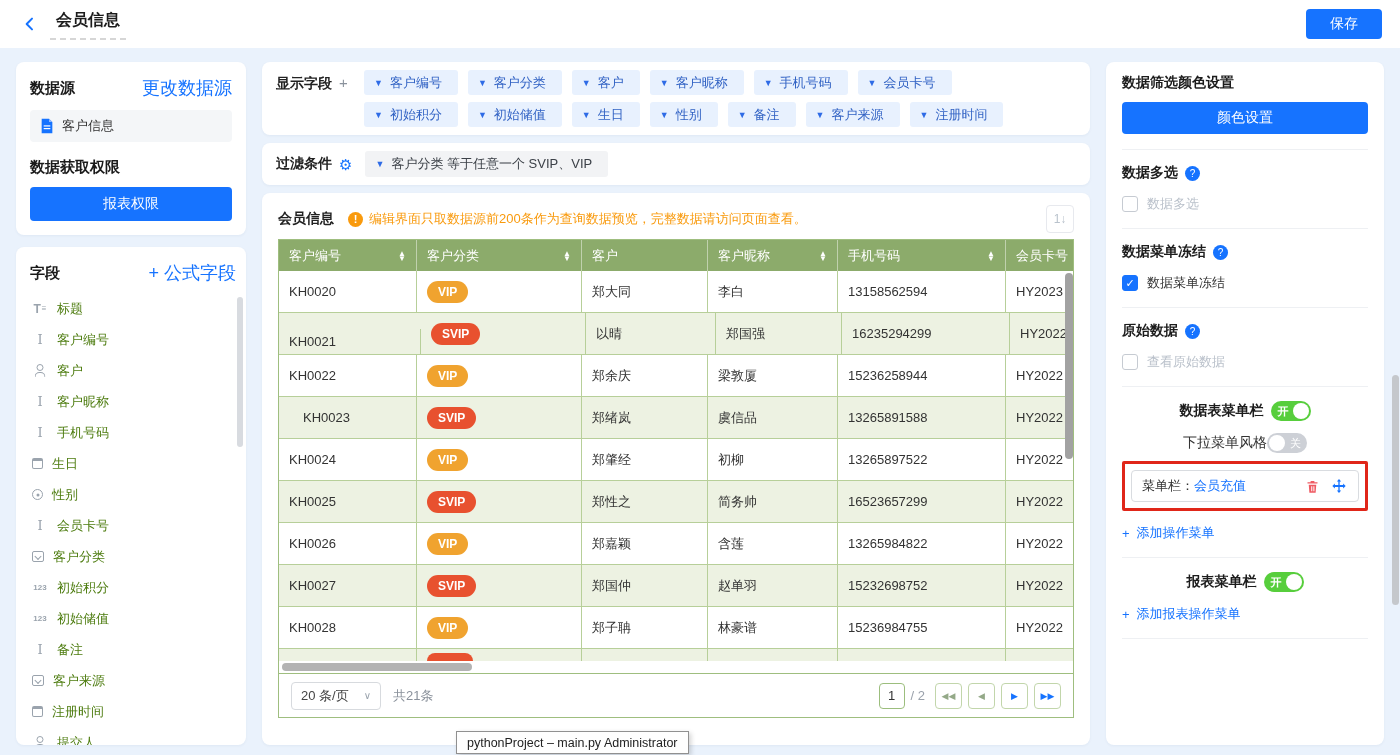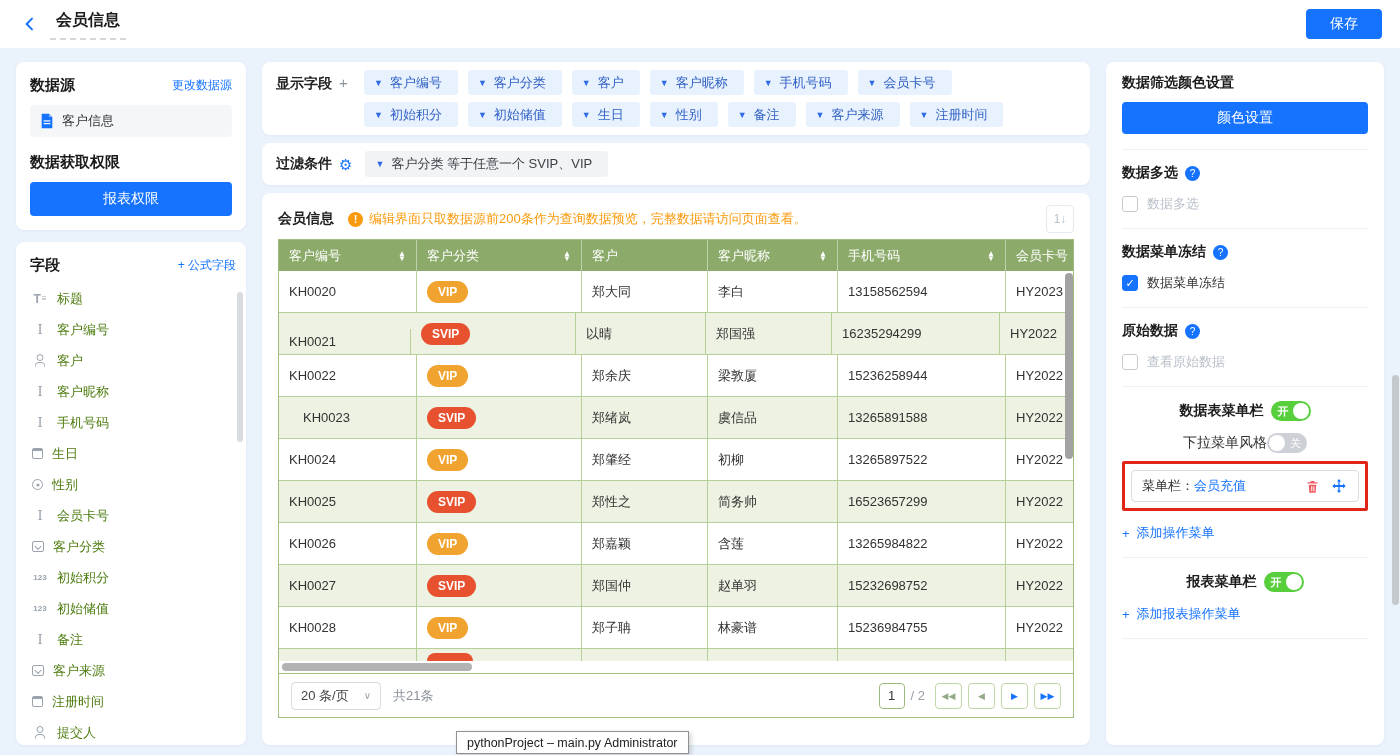--- a/index.html
+++ b/index.html
@@ -16,21 +16,21 @@
 
   
   .content{display:flex;gap:16px;padding:14px 16px 10px;height:707px;background:#eaf2fc;align-items:stretch}
   .card{background:#fff;border-radius:8px;box-shadow:0 1px 3px rgba(25,55,100,.05)}
 
   
   .left-col{width:230px;flex:none;display:flex;flex-direction:column;min-height:0}
   .ds-card{padding:14px;flex:none}
   .row-between{display:flex;align-items:center;justify-content:space-between}
   .h1{font-size:15px;font-weight:bold;color:#1a1a1a}
-  .link{color:#1673ff;font-size:12px;text-decoration:none;cursor:pointer}
+  .link{color:#1673ff;font-size:18px;text-decoration:none;cursor:pointer}
   .ds-item{margin-top:10px;height:32px;background:#f4f6f8;border-radius:4px;display:flex;align-items:center;gap:8px;padding:0 10px;cursor:pointer;color:#333}
   .mt14{margin-top:16px}
   .btn-primary{margin-top:10px;width:100%;height:34px;background:#1673ff;border:none;border-radius:4px;color:#fff;font-size:14px;cursor:pointer}
   .fields-card{margin-top:12px;flex:1;padding:14px 10px 6px 14px;overflow:hidden;position:relative;min-height:0}
   .field-list{margin-top:8px}
   .field-item{height:31px;display:flex;align-items:center;gap:9px;cursor:pointer;padding:0 2px}
   .fl{color:#4d7c0f;white-space:nowrap}
   .fi{width:16px;display:inline-flex;align-items:center;justify-content:center;color:#9aa3ad;flex:none}
   .fi-title{font-weight:bold;font-size:12px}
   .fi-title::before{content:"T"}
@@ -375,21 +375,21 @@
               <div class="td" style="width: 138px;">KH0020</div>
               <div class="td" style="width: 165px;">
                 <span class="badge vip">VIP</span>
               </div>
               <div class="td" style="width: 126px;">郑大同</div>
               <div class="td" style="width: 130px;">李白</div>
               <div class="td" style="width: 168px;">13158562594</div>
               <div class="td grow">HY2023</div>
             </div>
             <div class="tr alt">
-              <div class="td" style="width: 132px; margin-top: 16px;">KH0021</div>
+              <div class="td" style="width: 142px; margin-top: 16px;">KH0021</div>
               <div class="td" style="width: 165px;">
                 <span class="badge svip">SVIP</span>
               </div>
               <div class="td" style="width: 130px;">以晴</div>
               <div class="td" style="width: 126px;">郑国强</div>
               <div class="td" style="width: 168px;">16235294299</div>
               <div class="td grow">HY2022</div>
             </div>
             <div class="tr">
               <div class="td" style="width: 138px;">KH0022</div>

